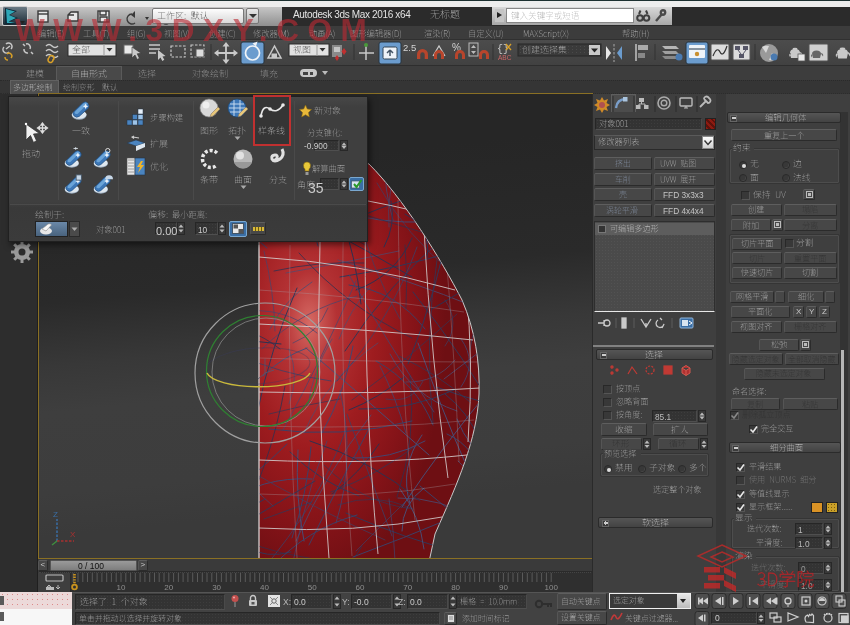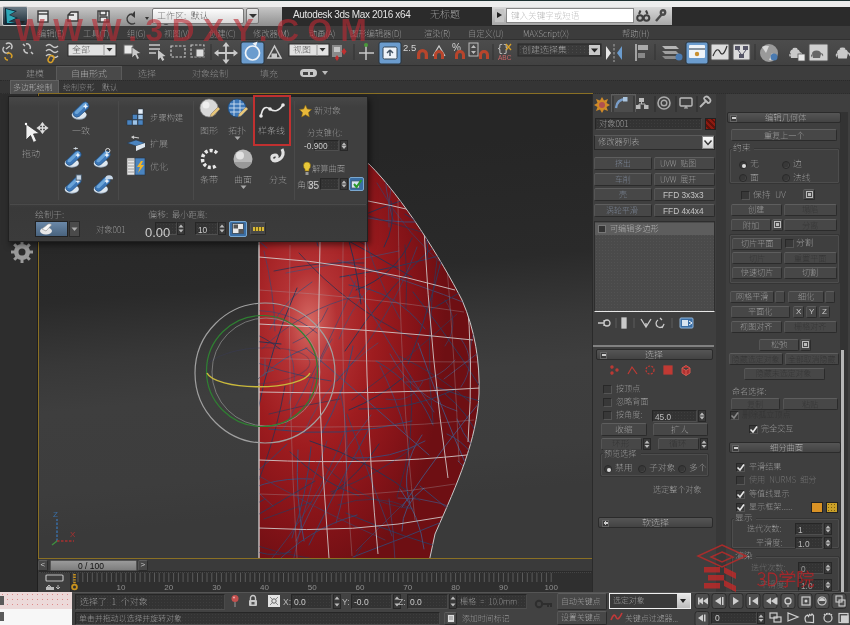--- a/index.html
+++ b/index.html
@@ -1392,21 +1392,21 @@
 <div class="cb" style="left:603px;top:411px"></div>
 <svg class="t" style="left:616px;top:410px;width:26px;height:10px">
     <g fill="#c8c8c8" transform="scale(0.08096,0.088)">
       <use href="#g116" x="0"></use>
       <use href="#g122" x="100"></use>
       <use href="#g123" x="200"></use>
       <use href="#g3" x="300"></use>
     </g>
   </svg>
 <div class="sunk" style="left:652px;top:409.5px;width:45px;height:12px"></div>
-<span class="a" style="left:655px;top:411.5px;font-size:8.3px;color:#bbb">45.0</span>
+<span class="a" style="left:655px;top:411.5px;font-size:8.3px;color:#bbb">85.1</span>
 <div class="spin" style="left:698px;top:409.5px;width:8px;height:12px"></div>
 <svg class="t" style="left:698px;top:409.5px;width:8px;height:12px" viewBox="0 0 8 12">
     <path d="M4 2.5 l2.5 3 h-5 z M4 9.5 l2.5 -3 h-5 z" fill="#bbb"></path>
   </svg>
 <div class="btn" style="left:601px;top:423px;width:46px;height:12.5px"></div>
 <svg class="t" style="left:615px;top:424.5px;width:18px;height:10px">
     <g fill="#c8c8c8" transform="scale(0.088,0.088)">
       <use href="#g124" x="0"></use>
       <use href="#g125" x="100"></use>
     </g>
@@ -2155,21 +2155,21 @@
     </g>
   </svg>
 <svg class="t" style="left:297px;top:179.5px;width:20px;height:10px">
     <g fill="#c8c8c8" transform="scale(0.09,0.09)">
       <use href="#g122" x="0"></use>
       <use href="#g123" x="100"></use>
       <use href="#g3" x="200"></use>
     </g>
   </svg>
 <div class="sunk" style="left:320px;top:178px;width:19px;height:12px"></div>
-<span class="a" style="left:308px;top:180px;font-size:10px;color:#ccc">35</span>
+<span class="a" style="left:308px;top:180px;font-size:14px;color:#ccc">35</span>
 <div class="spin" style="left:340px;top:178px;width:8px;height:12px"></div>
 <svg class="t" style="left:340px;top:178px;width:8px;height:12px" viewBox="0 0 8 12">
     <path d="M4 2.5 l2.5 3 h-5 z M4 9.5 l2.5 -3 h-5 z" fill="#bbb"></path>
   </svg>
 <div class="a" style="left:349px;top:177px;width:15px;height:14px;background:#3a6ea5;border:1px solid #7aa8d0;border-radius:2px"></div>
 <svg class="t" style="left:351px;top:179px;width:11px;height:10px" viewBox="0 0 11 10">
 <rect x="0.5" y="2" width="8" height="7" fill="#d8e4f0" stroke="#456" stroke-width="0.7"></rect>
 <path d="M3 5 l2.5 3 L10.5 1" stroke="#2a9a2a" stroke-width="2" fill="none"></path>
   </svg>
 <svg class="t" style="left:35px;top:209.5px;width:29px;height:10px">
@@ -2208,21 +2208,21 @@
 <svg class="t" style="left:172px;top:209.5px;width:35px;height:10px">
     <g fill="#c8c8c8" transform="scale(0.0828,0.09)">
       <use href="#g214" x="0"></use>
       <use href="#g215" x="100"></use>
       <use href="#g216" x="200"></use>
       <use href="#g154" x="300"></use>
       <use href="#g3" x="400"></use>
     </g>
   </svg>
 <div class="sunk" style="left:155px;top:222px;width:22px;height:13px"></div>
-<span class="a" style="left:145px;top:224.5px;font-size:13px;color:#ccc">0.00</span>
+<span class="a" style="left:156px;top:224.5px;font-size:11px;color:#ccc">0.00</span>
 <div class="spin" style="left:177px;top:222px;width:8px;height:13px"></div>
 <svg class="t" style="left:177px;top:222px;width:8px;height:13px" viewBox="0 0 8 13">
     <path d="M4 2.5 l2.5 3 h-5 z M4 10.5 l2.5 -3 h-5 z" fill="#bbb"></path>
   </svg>
 <div class="sunk" style="left:195px;top:222px;width:23px;height:13px"></div>
 <span class="a" style="left:198px;top:224.5px;font-size:8.3px;color:#ccc">10</span>
 <div class="spin" style="left:218px;top:222px;width:8px;height:13px"></div>
 <svg class="t" style="left:218px;top:222px;width:8px;height:13px" viewBox="0 0 8 13">
     <path d="M4 2.5 l2.5 3 h-5 z M4 10.5 l2.5 -3 h-5 z" fill="#bbb"></path>
   </svg>

